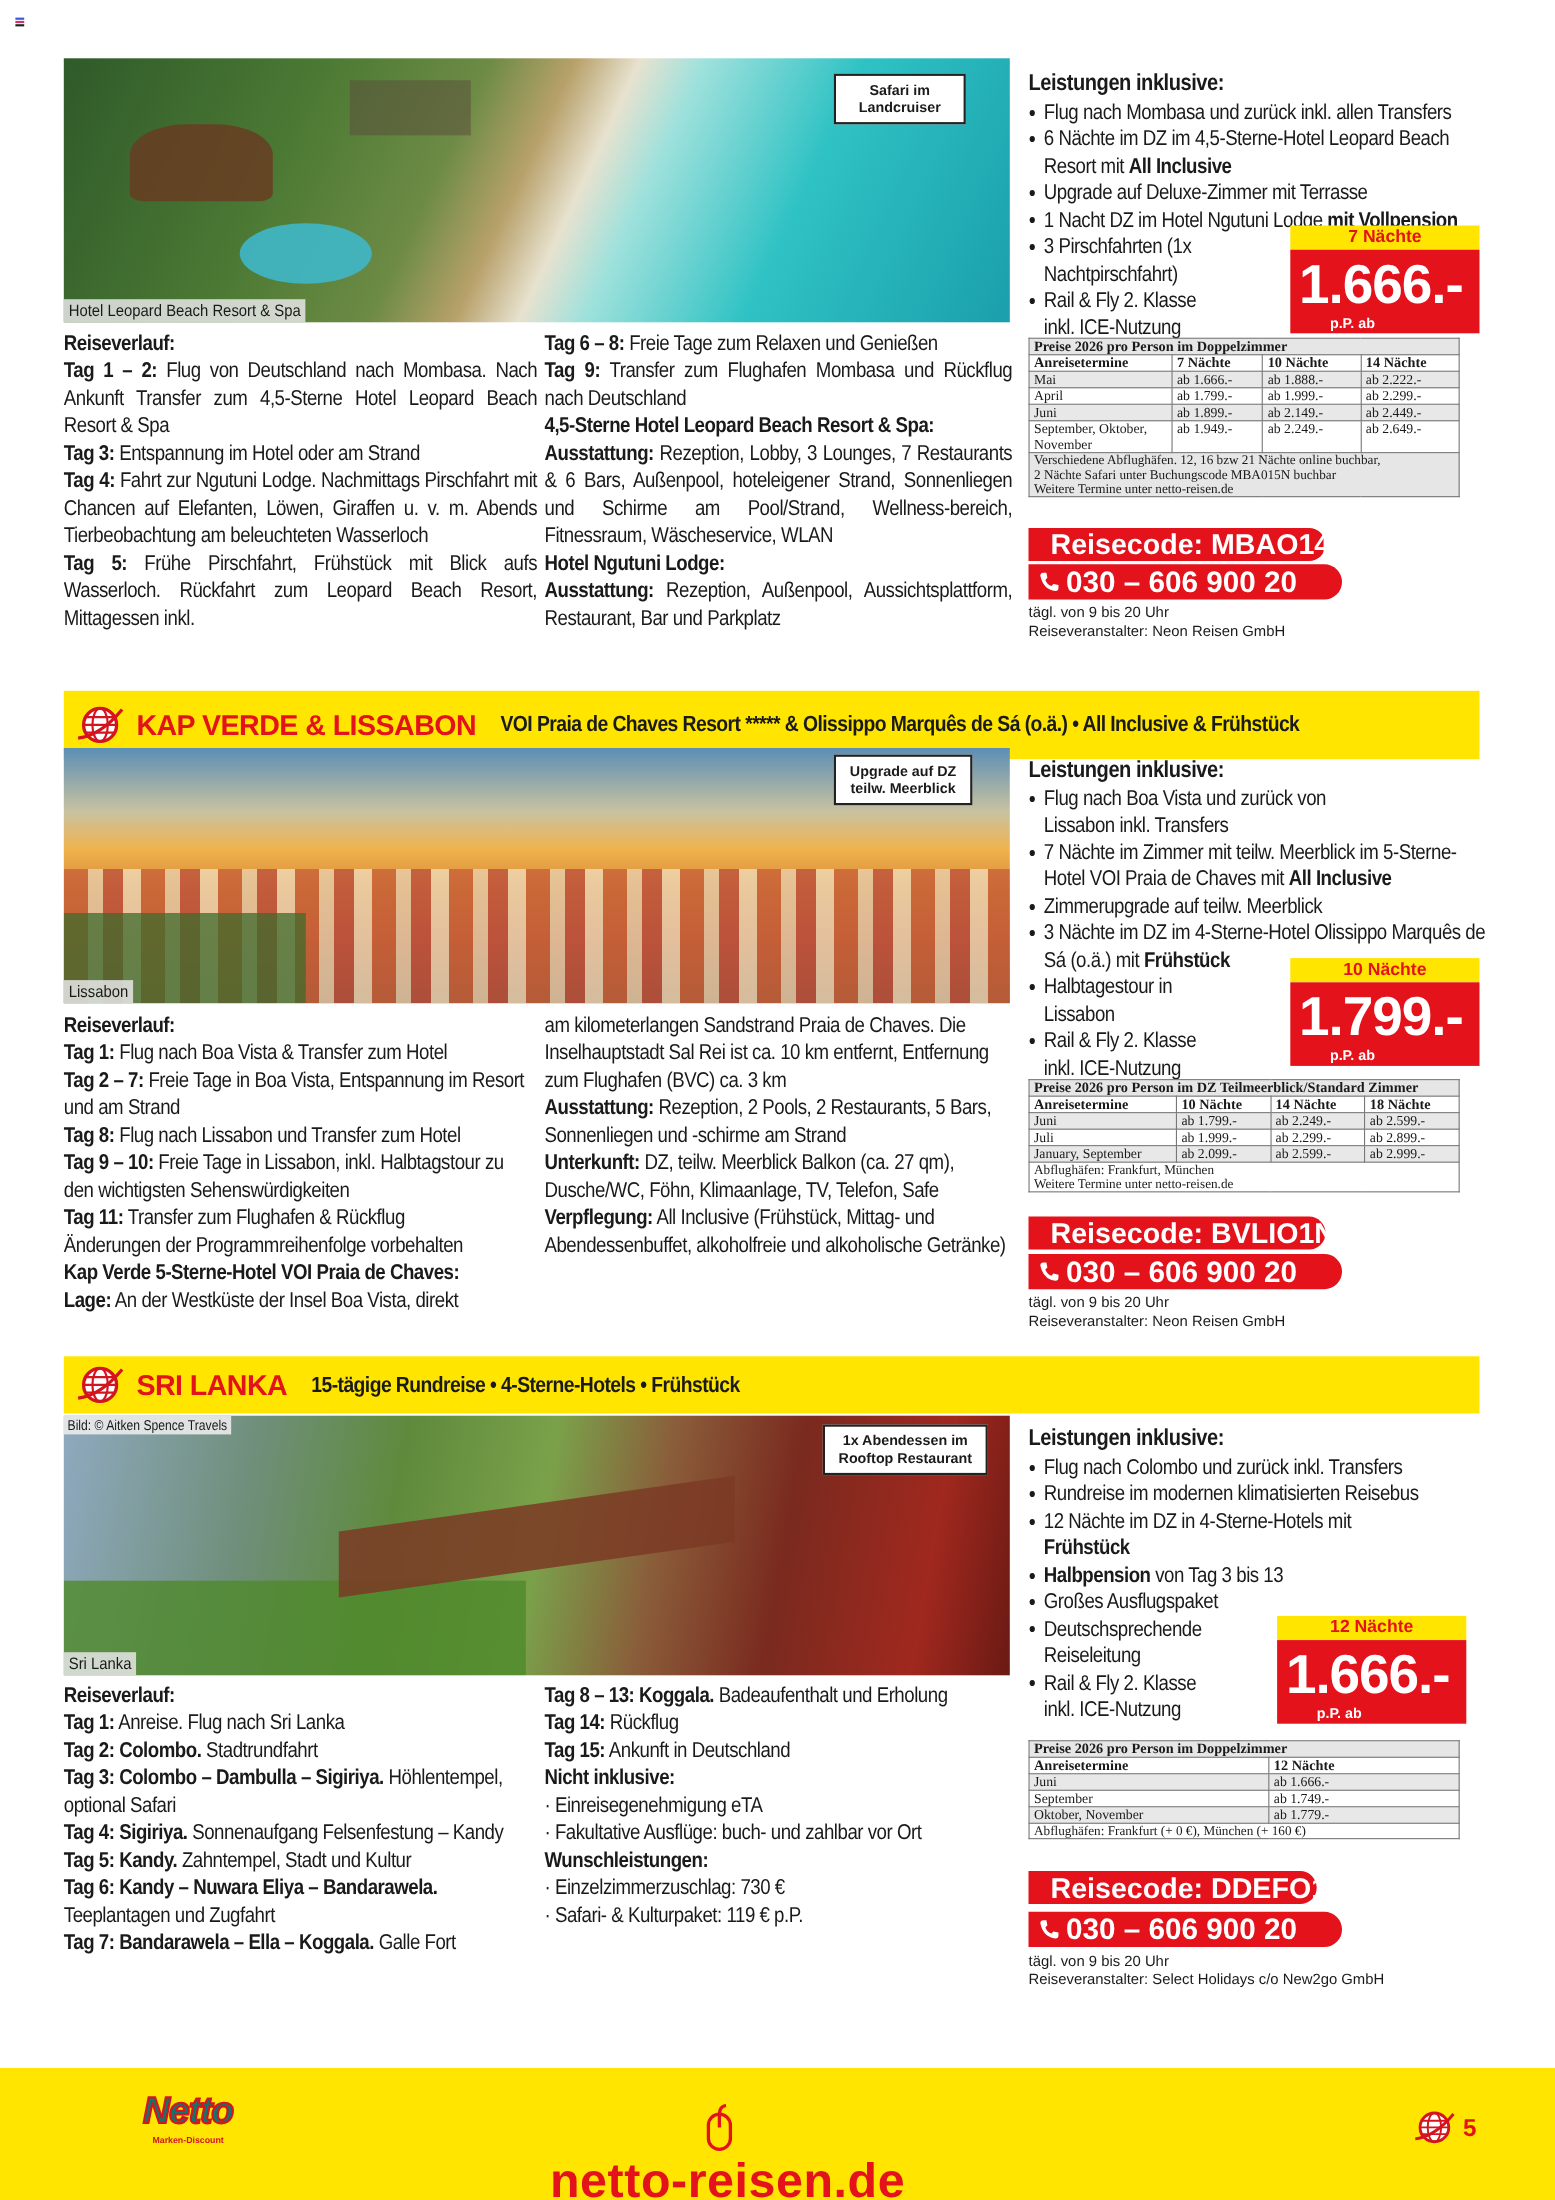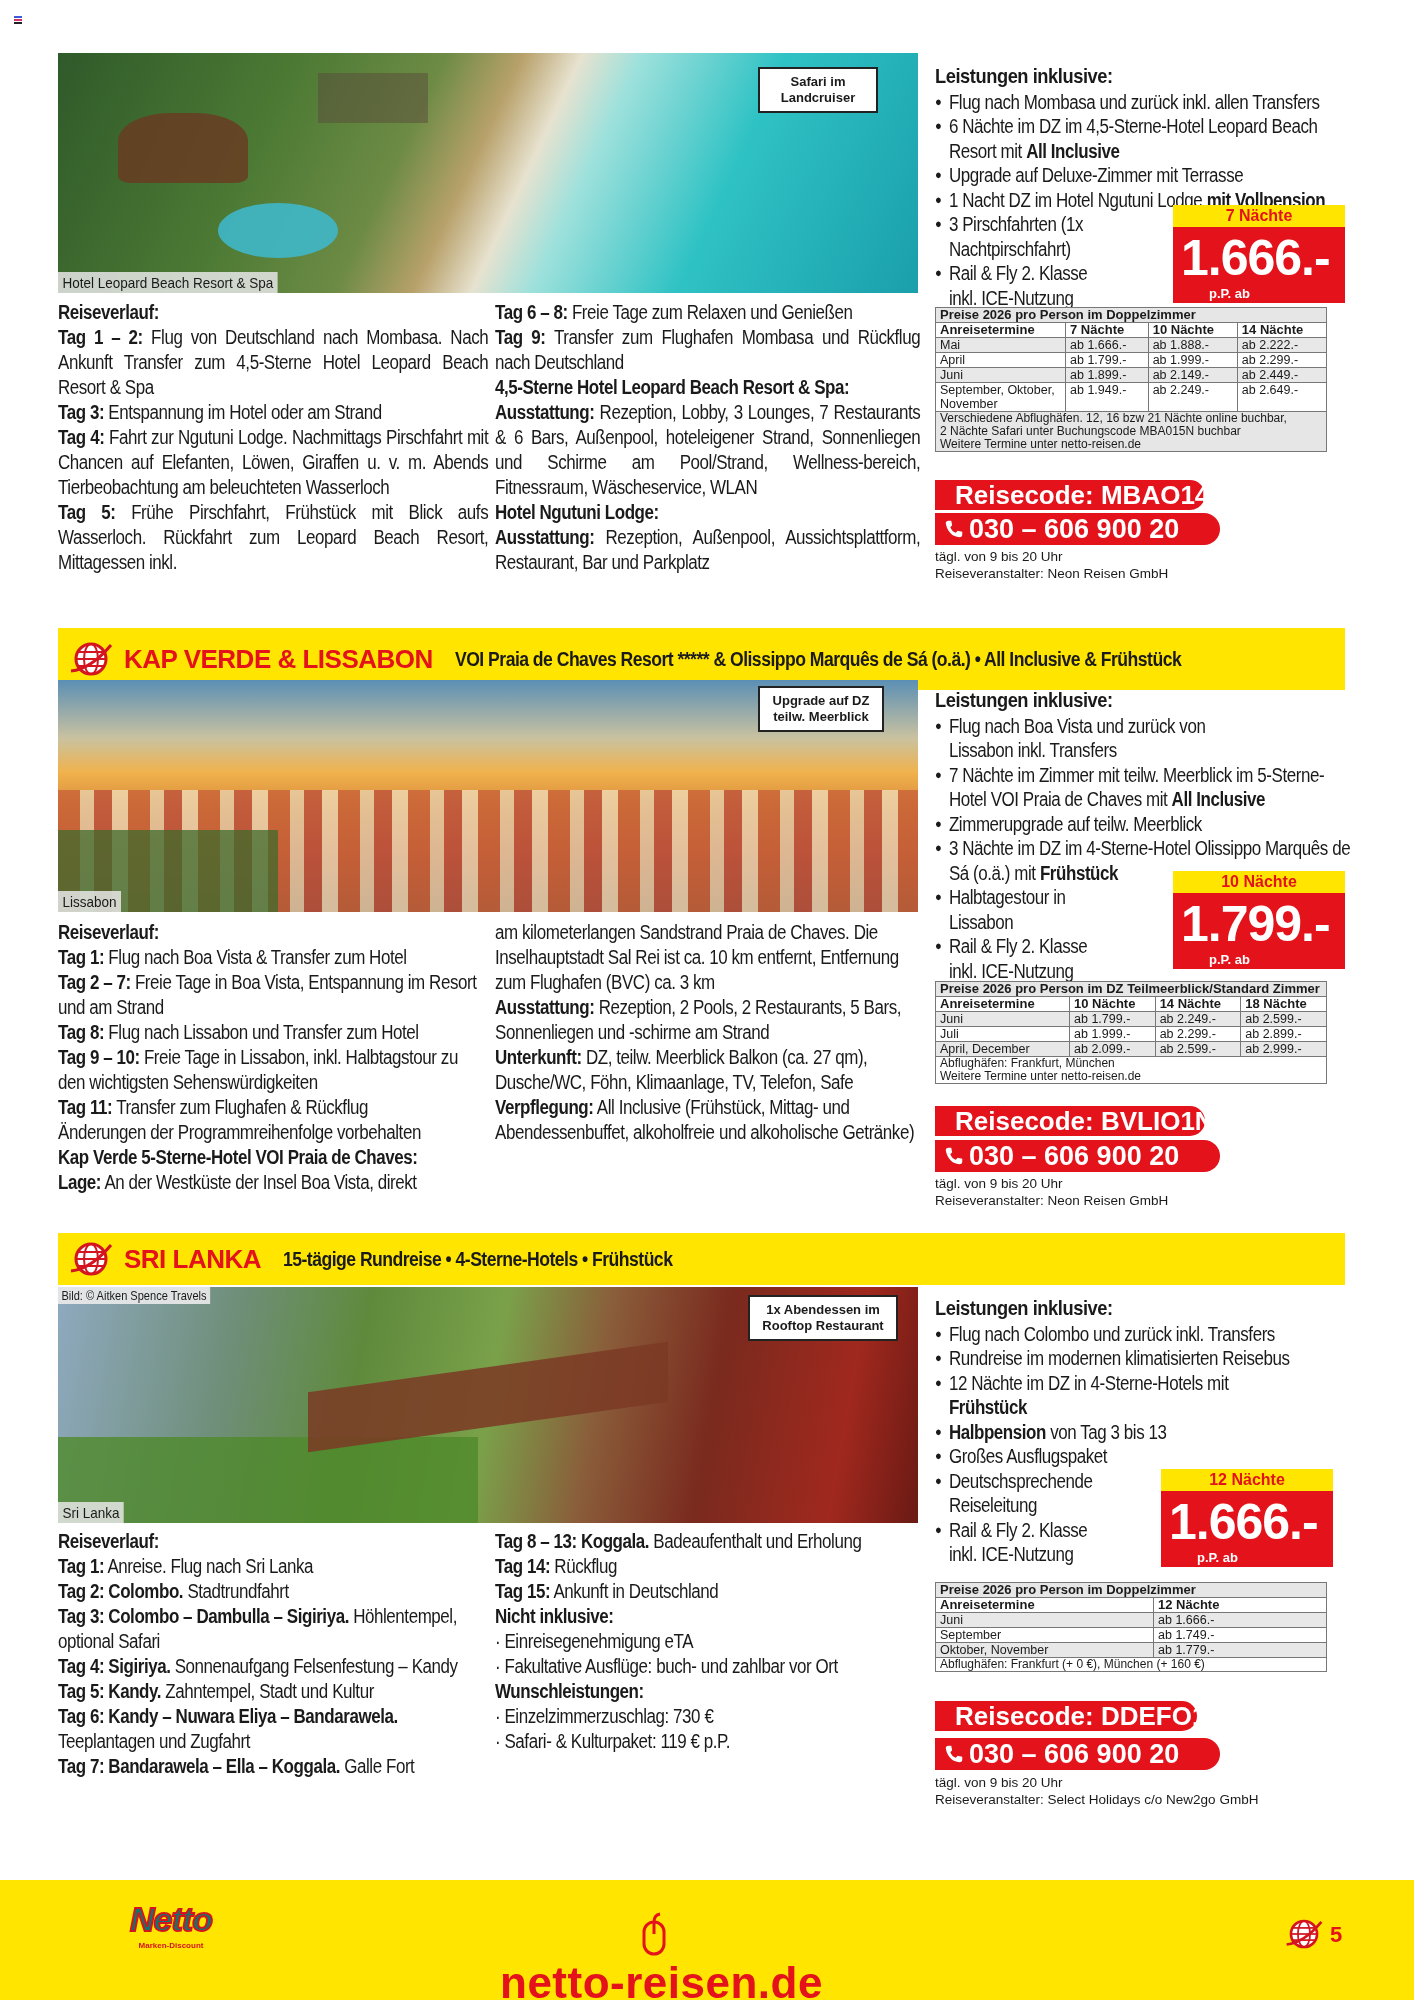--- a/index.html
+++ b/index.html
@@ -31,21 +31,21 @@
   .leist ul { list-style: none; }
   .leist li { position: relative; padding-left: 16px; }
   .leist li::before { content: "\25CF"; position: absolute; left: 0; top: 0; font-size: 13px; }
 
   .price-box { position: absolute; width: 172px; }
   .price-nights { background: #ffe500; color: #e3121b; font-weight: bold; font-size: 16px; text-align: center; height: 22px; line-height: 22px; }
   .price-main { background: #e3121b; color: #ffffff; height: 76px; position: relative; }
   .price-amt { position: absolute; left: 8px; top: 2px; font-size: 50px; font-weight: bold; letter-spacing: -1px; }
   .price-pp { position: absolute; left: 36px; bottom: 2px; font-size: 13px; font-weight: bold; }
 
-  .ptable { position: absolute; left: 877px; width: 392px; border-collapse: collapse; font-size: 12.5px; line-height: 14px; }
+  .ptable { position: absolute; left: 877px; width: 392px; border-collapse: collapse; font-size: 12.5px; line-height: 14px; font-family: Liberation Serif, serif; }
   .ptable td, .ptable th { border: 1.5px solid #777; padding: 0 4px; text-align: left; vertical-align: top; font-weight: normal; white-space: nowrap; }
   .ptable .cap td { background: #e6e6e6; font-weight: bold; font-size: 13px; }
   .ptable .hdr th { font-weight: bold; font-size: 13px; background: #ffffff; }
   .ptable tr.shade td { background: #e8e8e8; }
   .ptable .note td { background: #e6e6e6; white-space: normal; font-size: 12px; line-height: 13px; }
 
   .code-pill { position: absolute; left: 877px; background: #e3121b; color: #ffffff; font-weight: bold; border-radius: 0 20px 20px 0; padding-left: 8px; white-space: nowrap; }
   .code-pill.code { height: 30px; line-height: 31px; font-size: 26px; padding-left: 20px; }
   .code-pill.phone { height: 32px; line-height: 33px; font-size: 27px; }
   .phone-icon { display: inline-block; width: 22px; height: 22px; vertical-align: -2px; margin-right: 4px; }
@@ -267,21 +267,21 @@
           <td>ab 2.249.-</td>
           <td>ab 2.599.-</td>
         </tr>
     <tr>
           <td>Juli</td>
           <td>ab 1.999.-</td>
           <td>ab 2.299.-</td>
           <td>ab 2.899.-</td>
         </tr>
     <tr class="shade">
-          <td>April, December</td>
+          <td>January, September</td>
           <td>ab 2.099.-</td>
           <td>ab 2.599.-</td>
           <td>ab 2.999.-</td>
         </tr>
     <tr class="note" style="background:#fff">
           <td colspan="4" style="background:#fff">
       <div>Abflughäfen: Frankfurt, München</div>
             <div>Weitere Termine unter netto-reisen.de</div>
     </td>
         </tr>

